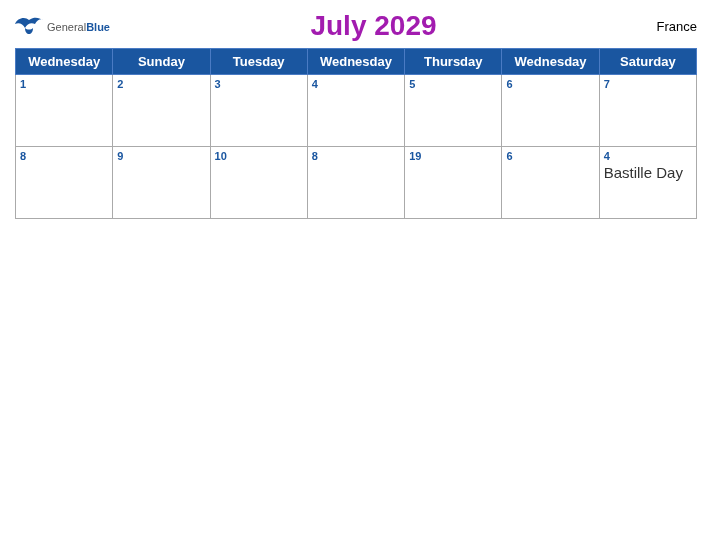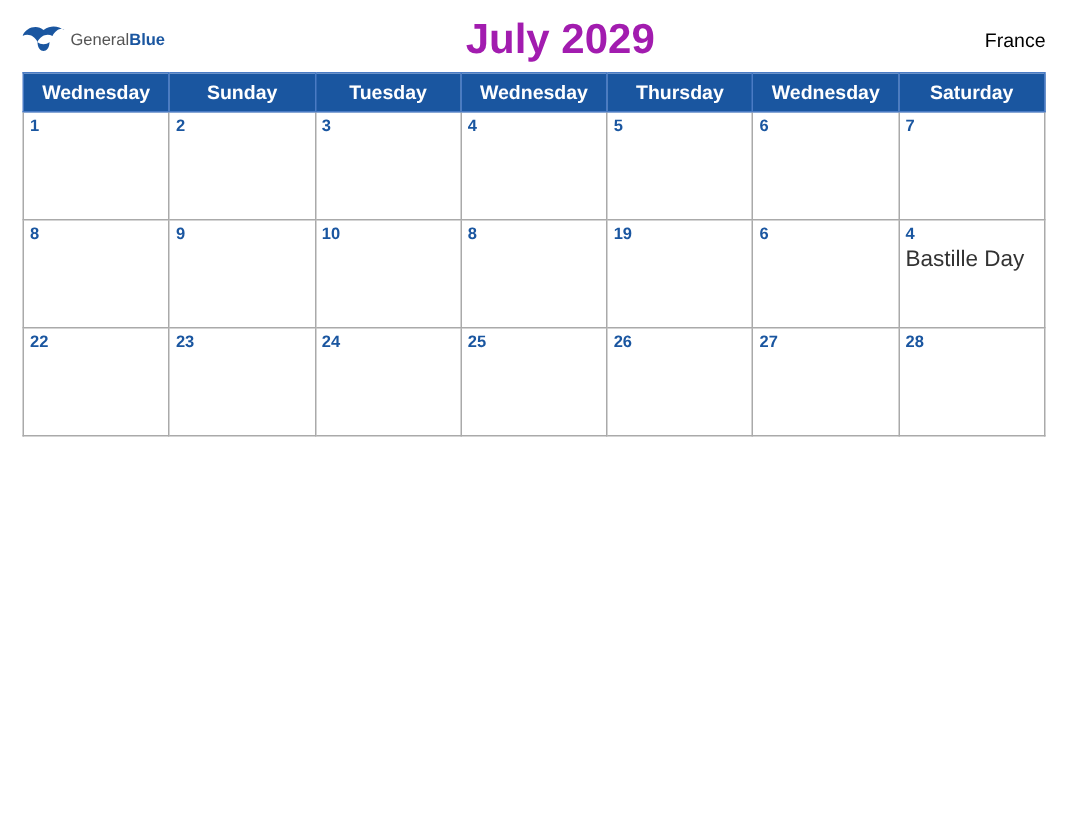--- a/index.html
+++ b/index.html
@@ -157,38 +157,15 @@
             <span class="day-number">19</span>
           </td>
           <td class="active-cell">
             <span class="day-number">6</span>
           </td>
           <td class="active-cell">
             <span class="day-number">4</span>
             <span class="holiday-name">Bastille Day</span>
           </td>
         </tr>
-        <tr>
-          <td class="active-cell">
-            <span class="day-number">22</span>
-          </td>
-          <td class="active-cell">
-            <span class="day-number">23</span>
-          </td>
-          <td class="active-cell">
-            <span class="day-number">24</span>
-          </td>
-          <td class="active-cell">
-            <span class="day-number">25</span>
-          </td>
-          <td class="active-cell">
-            <span class="day-number">26</span>
-          </td>
-          <td class="active-cell">
-            <span class="day-number">27</span>
-          </td>
-          <td class="active-cell">
-            <span class="day-number">28</span>
-          </td>
-        </tr>
       </tbody>
   </table>
 </div>
 
 </body></html>

